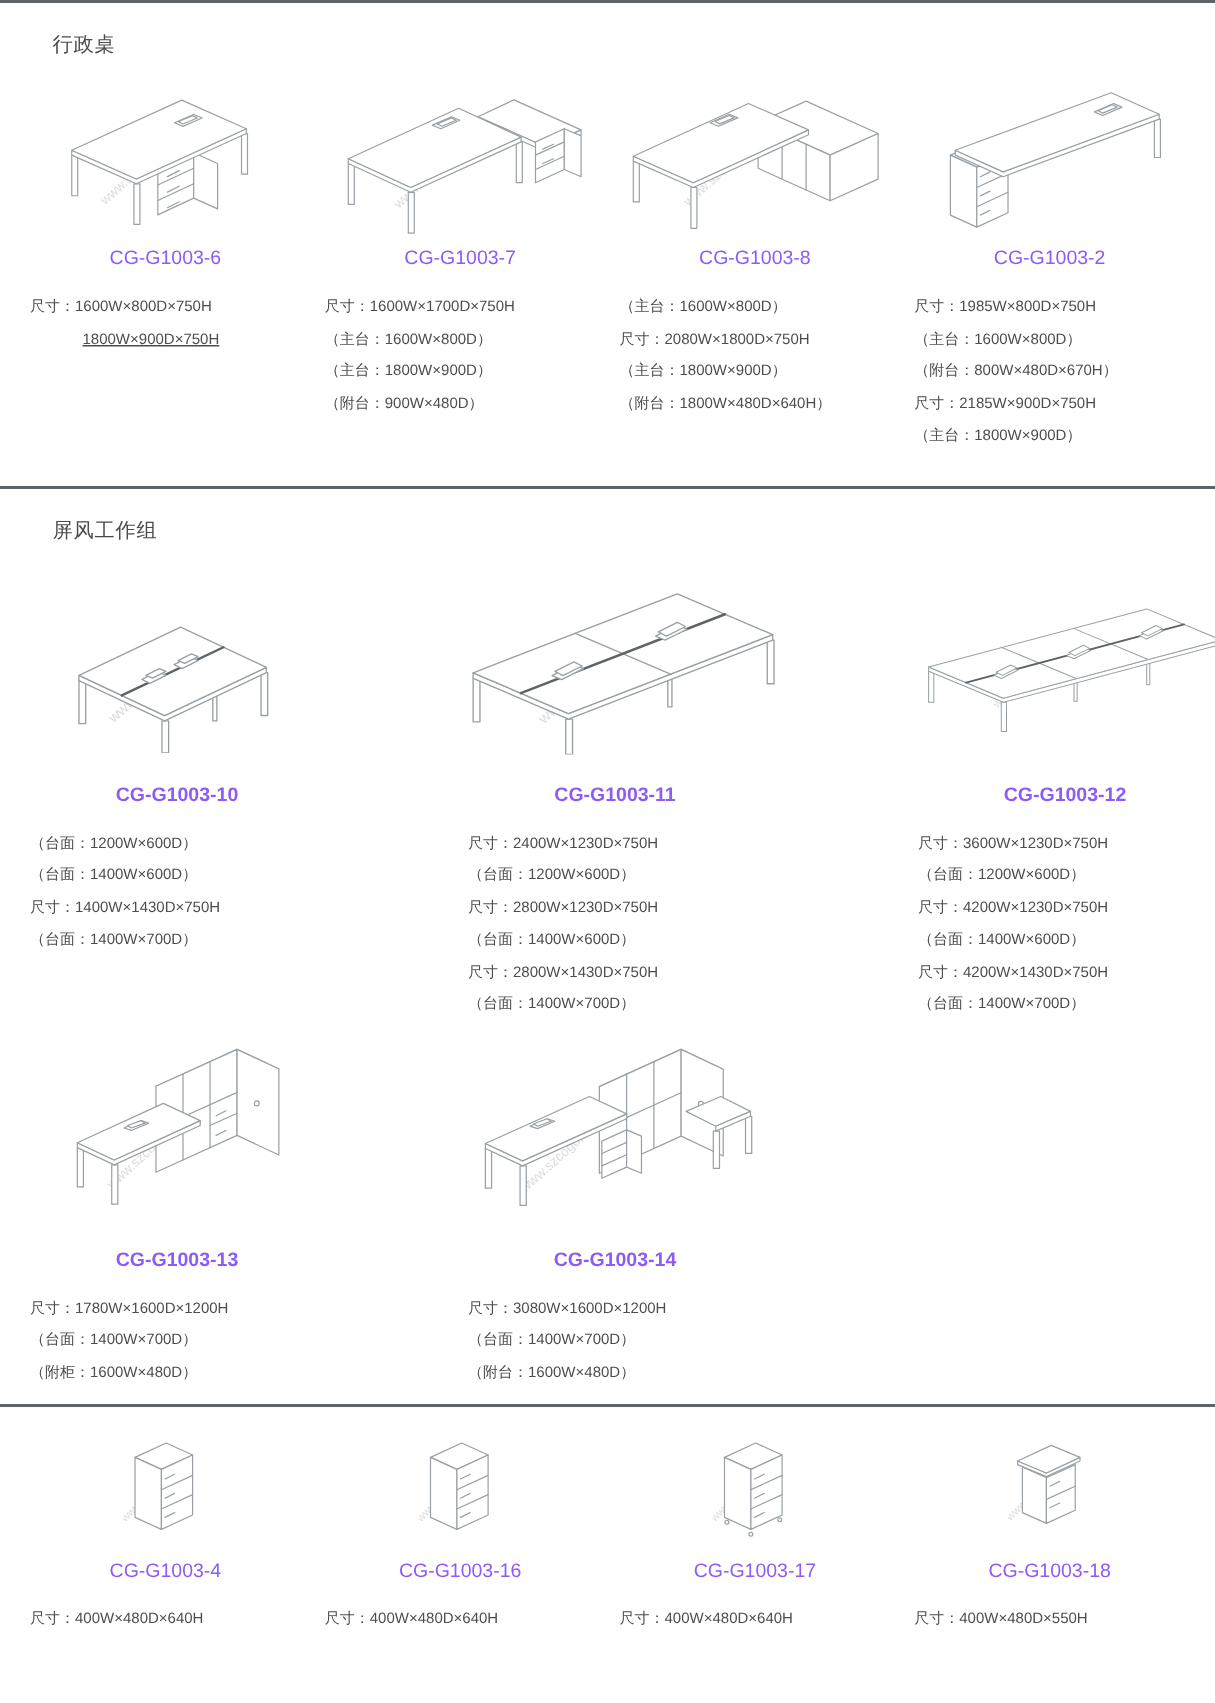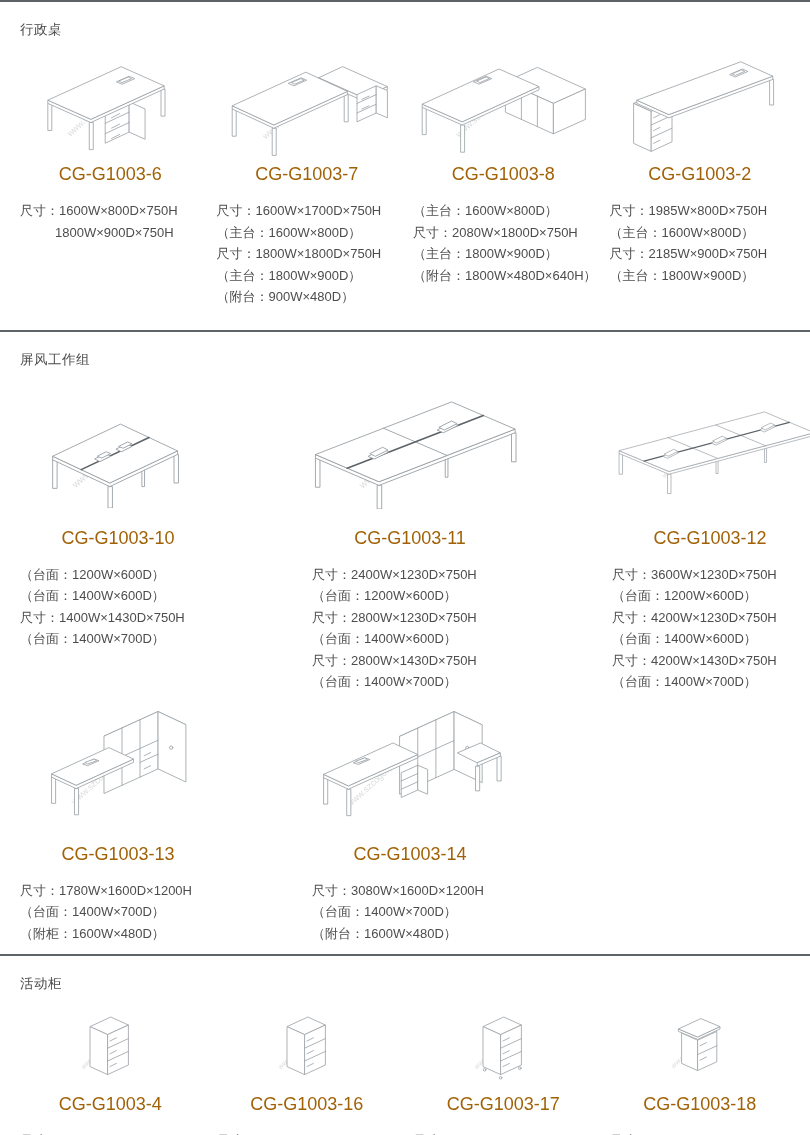--- a/index.html
+++ b/index.html
@@ -3,35 +3,35 @@
 <meta charset="utf-8">
 <style>
   * { box-sizing: border-box; margin: 0; padding: 0; }
   html, body { background: #fff; }
   body {
     width: 810px; height: 1135px; overflow: hidden; position: relative;
     font-family: "Liberation Sans", "DejaVu Sans", sans-serif;
     color: #4d4d4d;
   }
   .divider { border-top: 2px solid #5e6368; width: 100%; }
-  .sec-title { font-size: 13.5px; color: #4a4a4a; padding: 19px 0 0 20px; letter-spacing: .5px; }
+  .sec-title { font-size: 13.5px; color: #4a4a4a; padding: 19px 0 0 35px; letter-spacing: .5px; }
   .cols4 { display: grid; grid-template-columns: repeat(4,1fr); padding: 0 12px; }
   .cols3 { display: grid; grid-template-columns: 292px 300px 1fr; padding: 0 12px; }
   .cols2 { display: grid; grid-template-columns: 292px 1fr; padding: 0 12px; }
   .fig { display: flex; align-items: center; justify-content: center; }
   .fig svg { display: block; }
   .fig-s1 { height: 112px; margin-top: 6px; }
   .fig-r1 { height: 142px; margin-top: 10px; justify-content: flex-start; }
   .fig-r2 { height: 136px; margin-top: 8px; justify-content: flex-start; }
   .fig-s3 { height: 80px; margin-top: 14px; }
   .ml30 { padding-left: 28px; } .ml8 { padding-left: 8px; }
-  .model { font-size: 18px; color: #a16207; text-align: center; margin-top: 7px; }
-  .model-w { width: 212px; }
-  .specs { font-size: 13px; line-height: 21.5px; padding: 15px 0 0 8px; white-space: nowrap; }
-  .spec.indent { padding-left: 35px; }
+  .model { font-size: 13px; color: #8b5cf6; text-align: center; margin-top: 7px; }
+  .model-w { width: 212px; font-weight: bold; }
+  .specs { font-size: 10px; line-height: 21.5px; padding: 15px 0 0 8px; white-space: nowrap; }
+  .spec.indent { padding-left: 35px; text-decoration: underline; }
   .pb-s1 { padding-bottom: 22px; }
   .pb-r2 { padding-bottom: 10px; }
   .figsvg .face { fill: #fff; stroke: #99a0a5; stroke-width: 1; stroke-linejoin: round; }
   .figsvg .edge { fill: none; stroke: #99a0a5; stroke-width: 1; stroke-linecap: round; }
   .figsvg .spine { fill: none; stroke: #5d6367; stroke-width: 1.8; stroke-linecap: round; }
   .figsvg .wm { fill: #dcdcdc; font-size: 11px; stroke: none; }
   .figsvg .wm-s { font-size: 9px; }
 </style>
 </head>
 <body>
@@ -89,21 +89,20 @@
           <polygon class="face" points="14,76 66,100 158,58 158,62 66,104 14,80"></polygon>
           <polygon class="face" points="14,76 106,34 158,58 66,100"></polygon>
           <polygon class="face" points="84,48 100,41 107,44 91,51"></polygon>
           <polygon class="face" points="88,47 100,42 104,44 92,49"></polygon>
         </svg>
       </div>
       <div class="model">CG-G1003-7</div>
       <div class="specs">
         <div class="spec">尺寸：1600W×1700D×750H</div>
         <div class="spec">（主台：1600W×800D）</div>
-        <div class="spec">尺寸：1800W×1800D×750H</div>
         <div class="spec">（主台：1800W×900D）</div>
         <div class="spec">（附台：900W×480D）</div>
       </div>
     </div>
 
     <div class="card">
       <div class="fig fig-s1">
         <svg class="figsvg" width="184" height="112" viewBox="0 0 230 140">
           <text class="wm" transform="translate(60,116) rotate(-42)">www.szcogo.com</text>
           <polygon class="face" points="118,46 158,28 218,55 178,73"></polygon>
@@ -148,20 +147,21 @@
           <polygon class="face" points="26,64 66,82 196,34 196,38 66,86 26,68"></polygon>
           <polygon class="face" points="26,64 156,16 196,34 66,82"></polygon>
           <polygon class="face" points="142,32 158,25 165,28 149,35"></polygon>
           <polygon class="face" points="145,31 157,26 161,28 149,33"></polygon>
         </svg>
       </div>
       <div class="model">CG-G1003-2</div>
       <div class="specs">
         <div class="spec">尺寸：1985W×800D×750H</div>
         <div class="spec">（主台：1600W×800D）</div>
+        <div class="spec">（附台：800W×480D×670H）</div>
         <div class="spec">尺寸：2185W×900D×750H</div>
         <div class="spec">（主台：1800W×900D）</div>
       </div>
     </div>
   </div>
 </div>
 
 <div class="divider"></div>
 
 <div class="section">
@@ -325,21 +325,20 @@
         <div class="spec">（台面：1400W×700D）</div>
         <div class="spec">（附台：1600W×480D）</div>
       </div>
     </div>
   </div>
 </div>
 
 <div class="divider"></div>
 
 <div class="section">
-  <div class="sec-title">活动柜</div>
   <div class="cols4">
 
     <div class="card">
       <div class="fig fig-s3">
         <svg class="figsvg" width="56" height="76" viewBox="0 0 70 95">
           <text class="wm wm-s" transform="translate(2,76) rotate(-45)">www.szcogo.com</text>
           <polygon class="face" points="10,22 36,10 58,20 32,32"></polygon>
           <polygon class="face" points="10,22 32,32 32,82 10,72"></polygon>
           <polygon class="face" points="32,32 58,20 58,70 32,82"></polygon>
           <line class="edge" x1="32" y1="49" x2="58" y2="37"></line>

